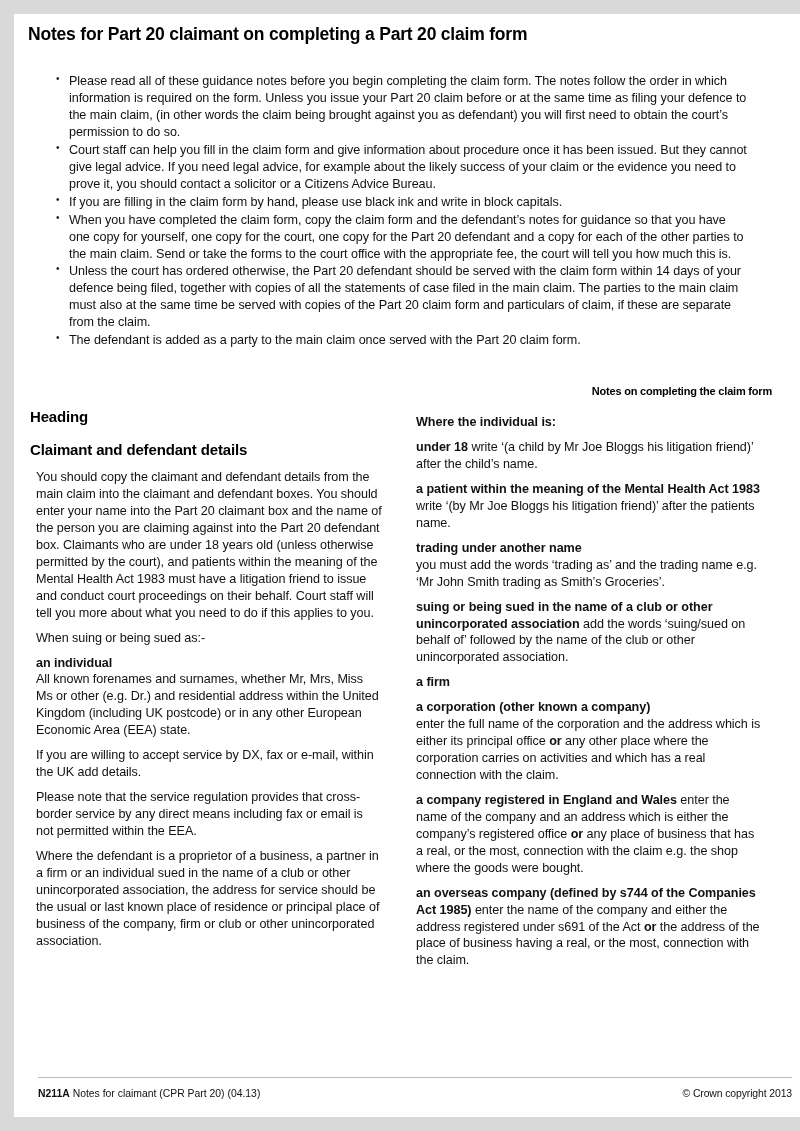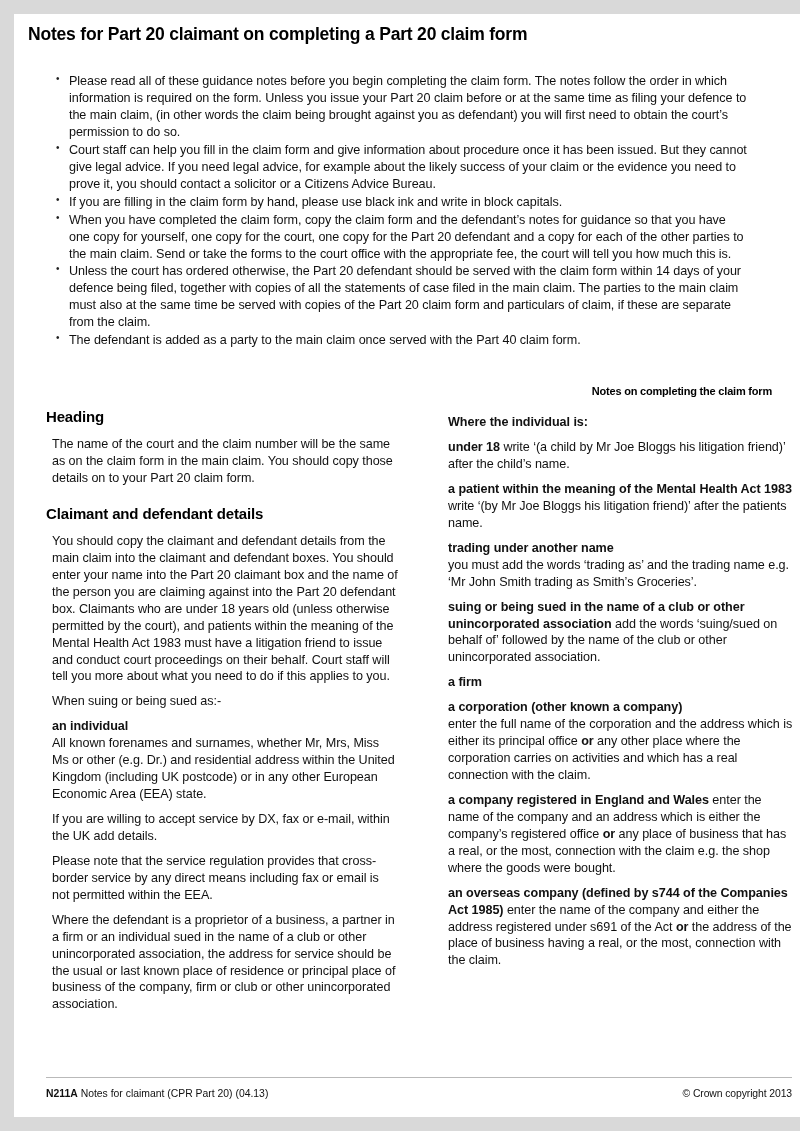--- a/index.html
+++ b/index.html
@@ -79,21 +79,20 @@
 
   
   .columns {
     display: flex;
     gap: 17px;
     align-items: flex-start;
   }
   .col {
     width: 363px;
     flex: 0 0 363px;
-    margin-left: 16px;
   }
   .col-right {
     width: 364px;
     flex: 0 0 364px;
   }
   .sub-head {
     font-size: 15px;
     font-weight: bold;
     color: #000;
     letter-spacing: -0.15px;
@@ -113,21 +112,21 @@
     color: #111;
     letter-spacing: -0.06px;
   }
   p.t:last-child { margin-bottom: 0; }
   p.t.nogap { margin-bottom: 0; }
   b { font-weight: bold; }
 
   
   .footer {
     position: absolute;
-    left: 32px;
+    left: 24px;
     right: 14px;
     bottom: 13px;
     height: 22px;
     border-top: 1px solid #b9b9b9;
     display: flex;
     align-items: center;
     justify-content: space-between;
     font-size: 10.4px;
     color: #111;
     padding-top: 4px;
@@ -143,34 +142,31 @@
 
     <h1 class="doc-title">Notes for Part 20 claimant on completing a Part 20 claim form</h1>
 
     <div class="guidance-box">
       <ul class="notes">
         <li>Please read all of these guidance notes before you begin completing the claim form. The notes follow the order in which information is required on the form. Unless you issue your Part 20 claim before or at the same time as filing your defence to the main claim, (in other words the claim being brought against you as defendant) you will first need to obtain the court’s permission to do so.</li>
         <li>Court staff can help you fill in the claim form and give information about procedure once it has been issued. But they cannot give legal advice. If you need legal advice, for example about the likely success of your claim or the evidence you need to prove it, you should contact a solicitor or a Citizens Advice Bureau.</li>
         <li>If you are filling in the claim form by hand, please use black ink and write in block capitals.</li>
         <li>When you have completed the claim form, copy the claim form and the defendant’s notes for guidance so that you have one copy for yourself, one copy for the court, one copy for the Part 20 defendant and a copy for each of the other parties to the main claim. Send or take the forms to the court office with the appropriate fee, the court will tell you how much this is.</li>
         <li>Unless the court has ordered otherwise, the Part 20 defendant should be served with the claim form within 14 days of your defence being filed, together with copies of all the statements of case filed in the main claim. The parties to the main claim must also at the same time be served with copies of the Part 20 claim form and particulars of claim, if these are separate from the claim.</li>
-        <li>The defendant is added as a party to the main claim once served with the Part 40 claim form.</li>
+        <li>The defendant is added as a party to the main claim once served with the Part 20 claim form.</li>
       </ul>
     </div>
 
     <div class="section-banner">Notes on completing the claim form</div>
 
     <div class="columns">
 
       <div class="col">
 
         <div class="sub-head">Heading</div>
-        <div class="white-box">
-          <p class="t nogap">The name of the court and the claim number will be the same as on the claim form in the main claim. You should copy those details on to your Part 20 claim form.</p>
-        </div>
 
         <div class="gap"></div>
 
         <div class="sub-head">Claimant and defendant details</div>
         <div class="white-box">
           <p class="t">You should copy the claimant and defendant details from the main claim into the claimant and defendant boxes. You should enter your name into the Part 20 claimant box and the name of the person you are claiming against into the Part 20 defendant box. Claimants who are under 18 years old (unless otherwise permitted by the court), and patients within the meaning of the Mental Health Act 1983 must have a litigation friend to issue and conduct court proceedings on their behalf. Court staff will tell you more about what you need to do if this applies to you.</p>
 
 
           <p class="t">When suing or being sued as:-</p>
 

